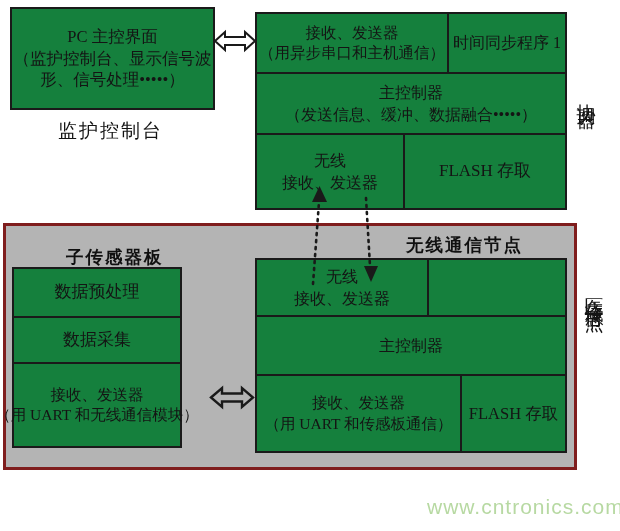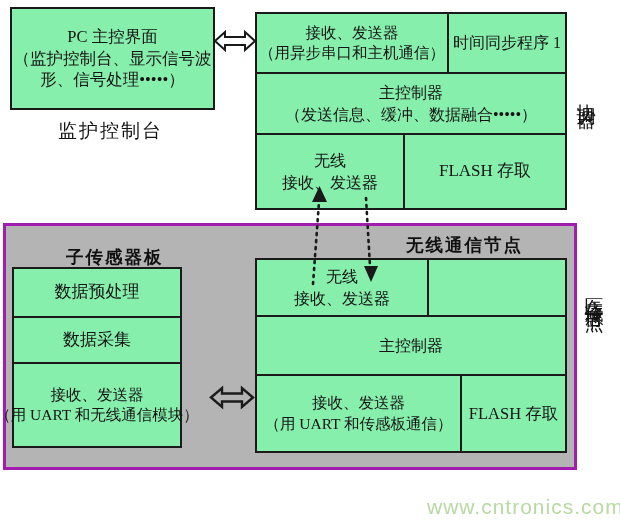--- a/index.html
+++ b/index.html
@@ -1,20 +1,20 @@
 <!DOCTYPE html>
 <html><head>
 <meta charset="utf-8">
 <style>
   html,body{margin:0;padding:0;background:#f6f6f4;}
   #canvas{
     position:relative;width:620px;height:531px;background:#ffffff;
     font-family:"Liberation Serif","DejaVu Serif",serif;color:#141414;overflow:hidden;
   }
-  .box{position:absolute;border:2.5px solid #1a1a1a;background:#86efac;box-sizing:border-box;}
+  .box{position:absolute;border:2.5px solid #1a1a1a;background:#15803d;box-sizing:border-box;}
   .cell{display:flex;flex-direction:column;align-items:center;justify-content:center;
         text-align:center;box-sizing:border-box;line-height:1.32;font-size:16px;}
   .cell .ln{white-space:nowrap;}
   .row{display:flex;box-sizing:border-box;}
   .bb{border-bottom:2px solid #1a1a1a;}
   .br{border-right:2px solid #1a1a1a;}
   .vlabel{position:absolute;writing-mode:vertical-rl;text-orientation:upright;
           font-size:19px;letter-spacing:4px;line-height:1;}
   .hlabel{position:absolute;font-size:19px;letter-spacing:2px;}
   .gray-head{position:absolute;font-weight:bold;font-size:17.5px;letter-spacing:2px;color:#101010;}
@@ -63,21 +63,21 @@
       </div>
       <div class="cell" style="flex:1;font-size:17px;">
         <div class="ln">FLASH 存取</div>
       </div>
     </div>
   </div>
 
   <div class="vlabel" style="left:577px;top:88px;">协调器</div>
 
   <div style="position:absolute;left:3px;top:223px;width:574px;height:247px;
-              background:#b4b4b4;border:3px solid #a21caf;box-sizing:border-box;padding-left:26px;">
+              background:#b4b4b4;border:3px solid #7f1d1d;box-sizing:border-box;padding-left:26px;">
     <div class="gray-head" style="left:60px;top:19px;">子传感器板</div>
     <div class="gray-head" style="left:400px;top:7px;">无线通信节点</div>
 
     <div class="box" style="left:6px;top:41px;width:170px;height:181px;display:flex;flex-direction:column;border-width:2.5px;">
       <div class="cell bb" style="height:49px;font-size:17px;">
         <div class="ln">数据预处理</div>
       </div>
       <div class="cell bb" style="height:46px;font-size:17px;">
         <div class="ln">数据采集</div>
       </div>

